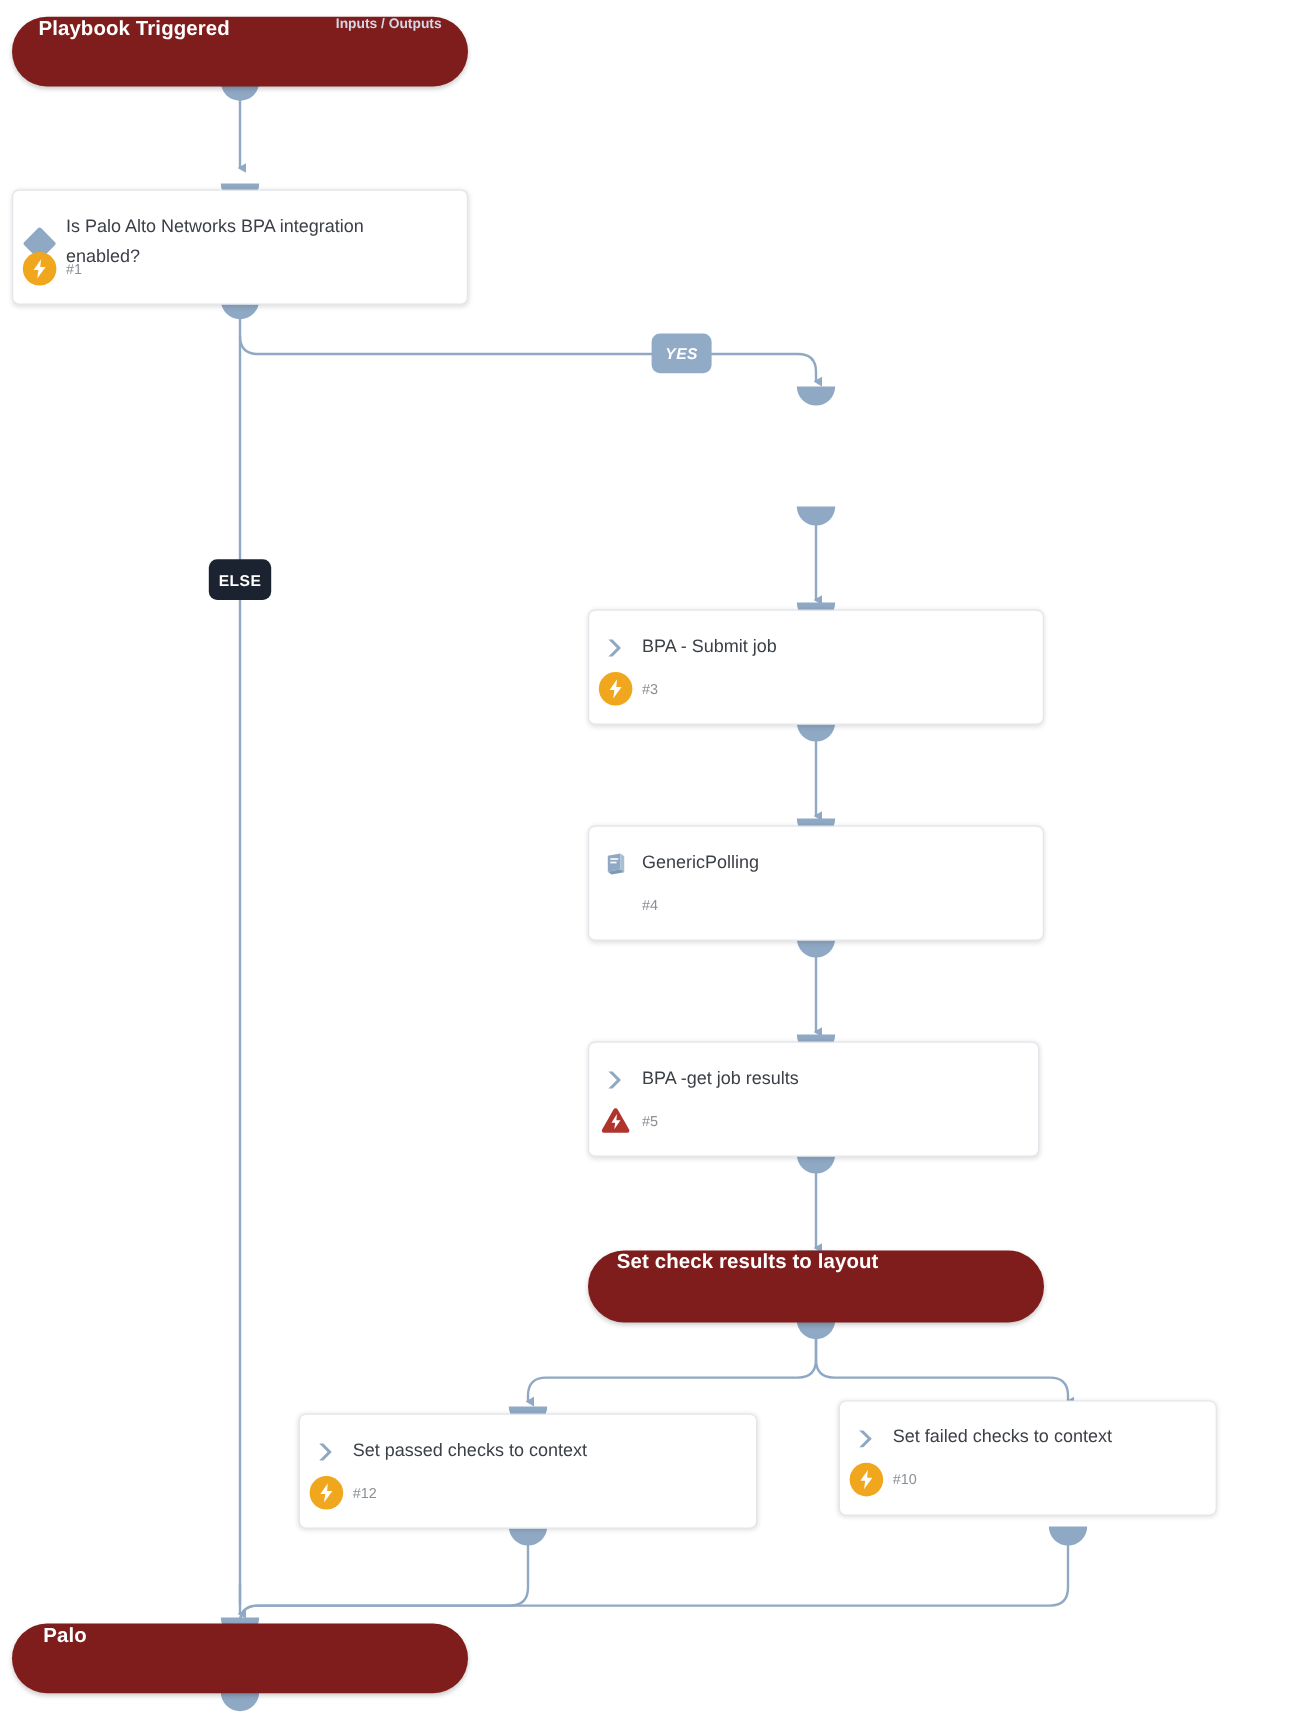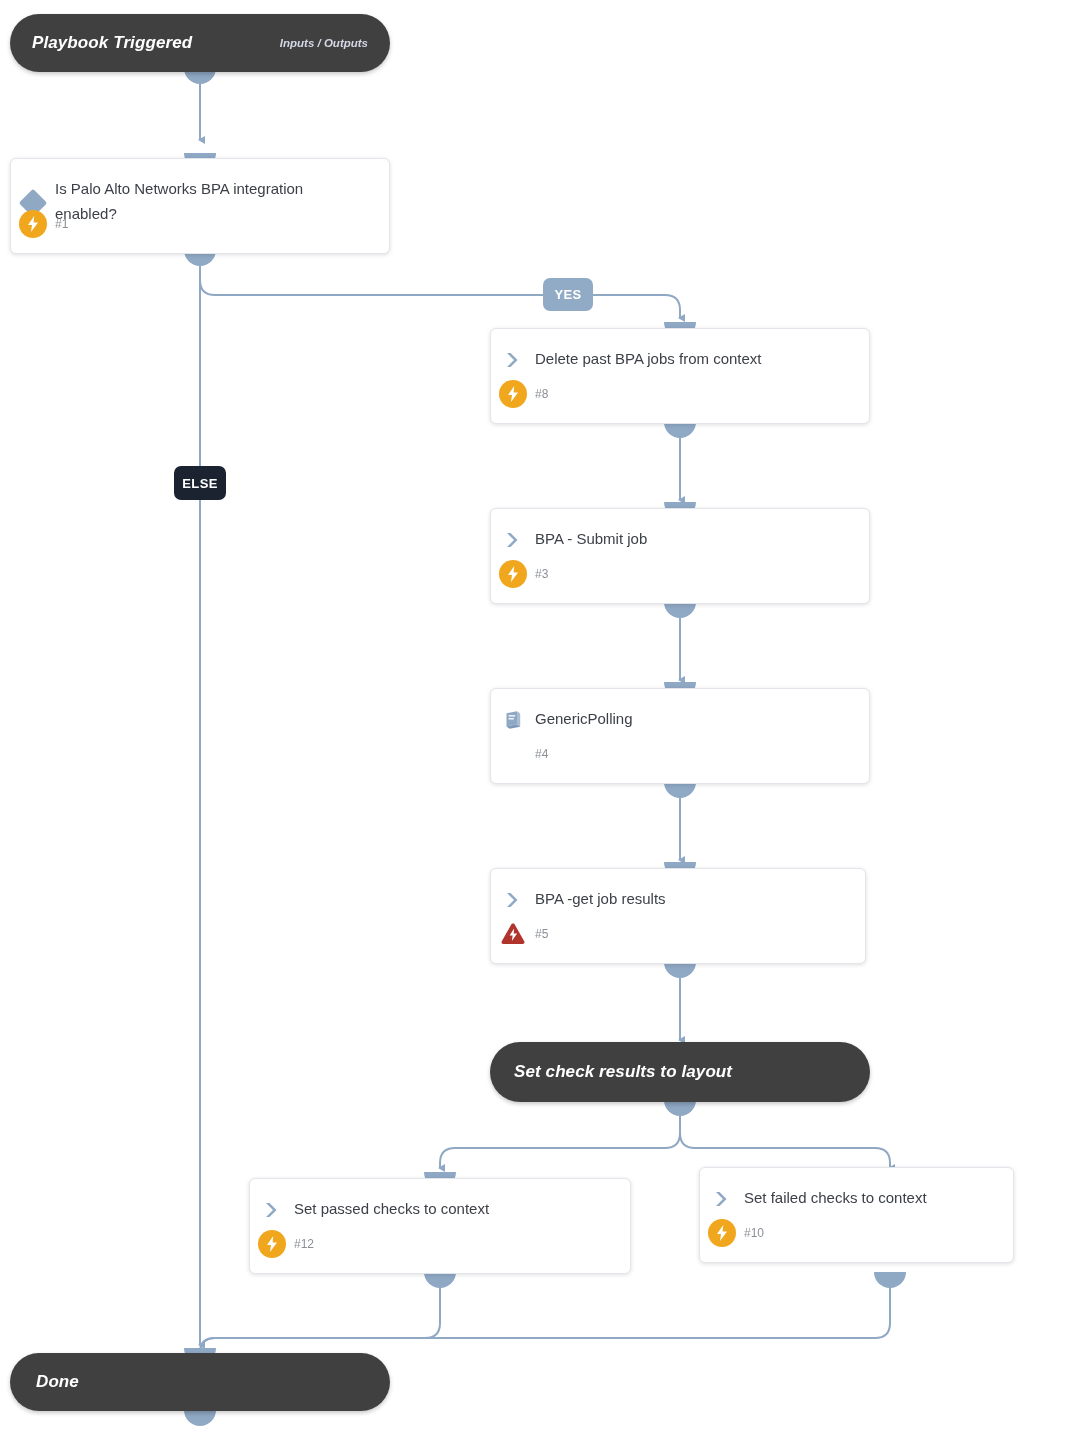--- a/index.html
+++ b/index.html
@@ -28,27 +28,26 @@
   }
 
   
   .node {
     position: absolute;
     box-sizing: border-box;
   }
 
   
   .pill {
-    background: #404040;
+    background: #7f1d1d;
     border-radius: 999px;
     box-shadow: 0 2px 4px rgba(0,0,0,0.22);
     display: flex;
-    align-items: center;
+    align-items: flex-start;
     color: #ffffff;
-    font-style: italic;
   }
   .pill .pill-title {
     font-size: 17px;
     font-weight: bold;
     letter-spacing: 0.1px;
     white-space: nowrap;
   }
   .pill .pill-sub {
     font-size: 11.5px;
     font-weight: bold;
@@ -240,47 +239,27 @@
         <div class="badge-auto">
           <svg width="14" height="16" viewBox="0 0 14 16">
               <path d="M8.2,0 L2,9 L6,9 L5,16 L12,6.4 L7.6,6.4 Z" fill="#ffffff"></path>
             </svg>
         </div>
       </div>
       <span class="card-num">#1</span>
     </div>
   </div>
 
-  <div class="elabel yes" style="left:543px; top:278px; width:50px; height:33px;">
+  <div class="elabel yes" style="left:543px; top:278px; width:50px; height:33px;font-style:italic;">
     <span>YES</span>
   </div>
   <div class="elabel els" style="left:174px; top:466px; width:52px; height:34px;">
     <span>ELSE</span>
   </div>
 
-  <div class="node card" style="left:490px; top:328px; width:380px; height:96px;">
-    <div class="card-row">
-      <div class="card-icon icon-chevron">
-        <svg width="20" height="20" viewBox="0 0 20 20">
-            <path d="M4,3 L11,10 L4,17 L7.5,17 L14.5,10 L7.5,3 Z" fill="#8fa8c4"></path>
-          </svg>
-      </div>
-      <div class="card-title">Delete past BPA jobs from context</div>
-    </div>
-    <div class="card-foot">
-      <div class="badge-slot">
-        <div class="badge-auto">
-          <svg width="14" height="16" viewBox="0 0 14 16">
-              <path d="M8.2,0 L2,9 L6,9 L5,16 L12,6.4 L7.6,6.4 Z" fill="#ffffff"></path>
-            </svg>
-        </div>
-      </div>
-      <span class="card-num">#8</span>
-    </div>
-  </div>
 
   <div class="node card" style="left:490px; top:508px; width:380px; height:96px;">
     <div class="card-row">
       <div class="card-icon icon-chevron">
         <svg width="20" height="20" viewBox="0 0 20 20">
             <path d="M4,3 L11,10 L4,17 L7.5,17 L14.5,10 L7.5,3 Z" fill="#8fa8c4"></path>
           </svg>
       </div>
       <div class="card-title">BPA - Submit job</div>
     </div>
@@ -379,16 +358,16 @@
           <svg width="14" height="16" viewBox="0 0 14 16">
               <path d="M8.2,0 L2,9 L6,9 L5,16 L12,6.4 L7.6,6.4 Z" fill="#ffffff"></path>
             </svg>
         </div>
       </div>
       <span class="card-num">#10</span>
     </div>
   </div>
 
   <div class="node pill" style="left:10px; top:1353px; width:380px; height:58px; padding:0 26px;">
-    <span class="pill-title">Done</span>
+    <span class="pill-title">Palo</span>
   </div>
 
 </div>
 
 </body></html>

